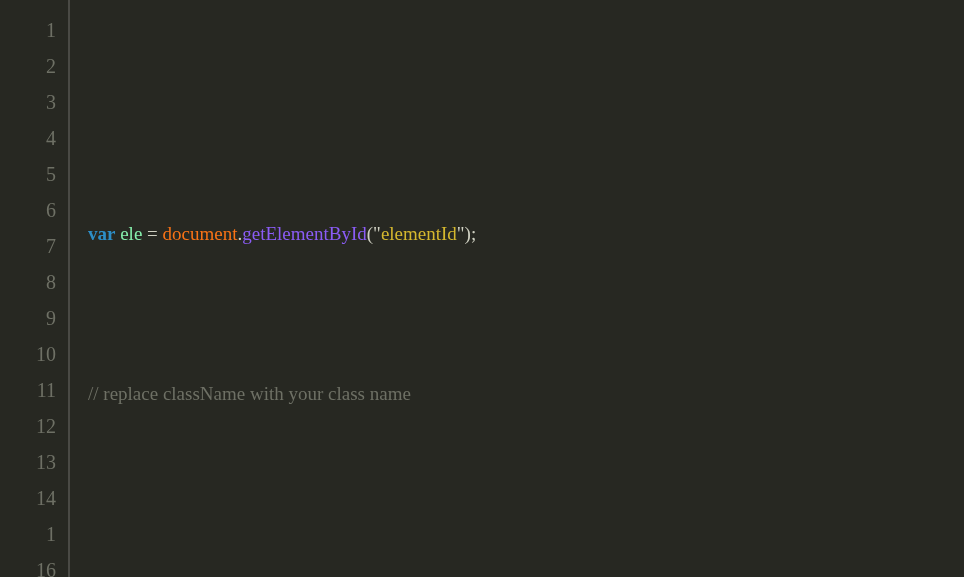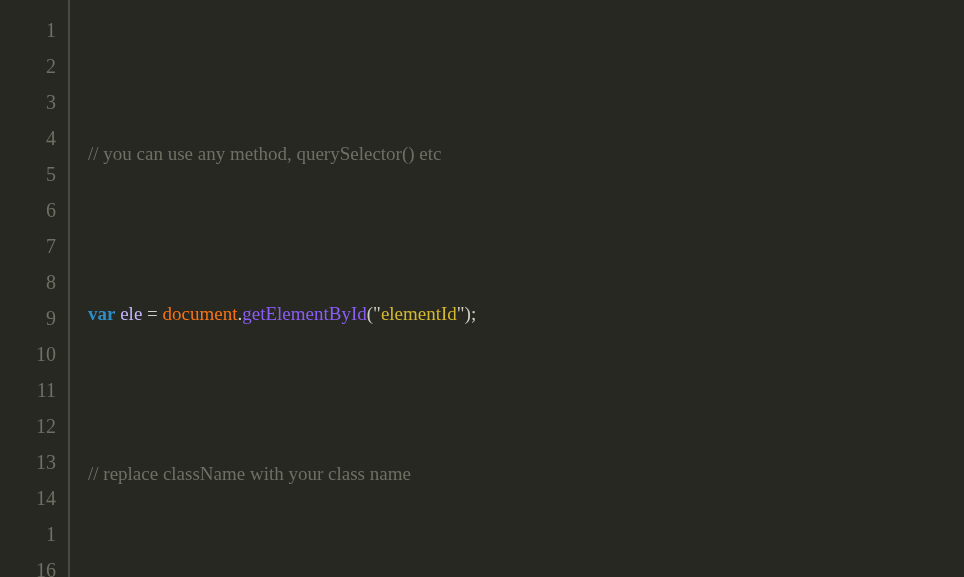--- a/index.html
+++ b/index.html
@@ -37,21 +37,21 @@
     padding-left: 18px;
     white-space: pre;
     flex: 1;
   }
   .line {
     height: 36px;
     line-height: 36px;
   }
   .tok-comment { color: #6e7065; }
   .tok-keyword { color: #2d8ec7; font-weight: bold; margin-top: 44px; }
-  .tok-var { color: #c4b5fd; }
+  .tok-var { color: #86efac; }
   .tok-text { color: #f97316; }
   .tok-func { color: #8b5cf6; }
   .tok-punct { color: #cfd0c2; }
   .tok-string { color: #d5b82e; text-align: right; }
   .tok-default { color: #cfd0c2; }
 </style>
 </head>
 <body>
 
 <div class="gutter">
@@ -68,21 +68,20 @@
   <div class="ln">11</div>
   <div class="ln">12</div>
   <div class="ln">13</div>
   <div class="ln">14</div>
   <div class="ln">1</div>
   <div class="ln">16</div>
 </div>
 
 <div class="code">
   <div class="line"></div>
-  <div class="line"><span class="tok-comment">// you can use any method, querySelector() etc</span></div>
   <div class="line"></div>
   <div class="line"><span class="tok-keyword">var</span><span class="tok-default"> </span><span class="tok-var">ele</span><span class="tok-default"> = </span><span class="tok-text">document</span><span class="tok-punct">.</span><span class="tok-func">getElementById</span><span class="tok-punct">(</span><span class="tok-punct">"</span><span class="tok-string">elementId</span><span class="tok-punct">"</span><span class="tok-punct">);</span></div>
   <div class="line"></div>
   <div class="line"><span class="tok-comment">// replace className with your class name</span></div>
   <div class="line"></div>
   
   
   
   
   

